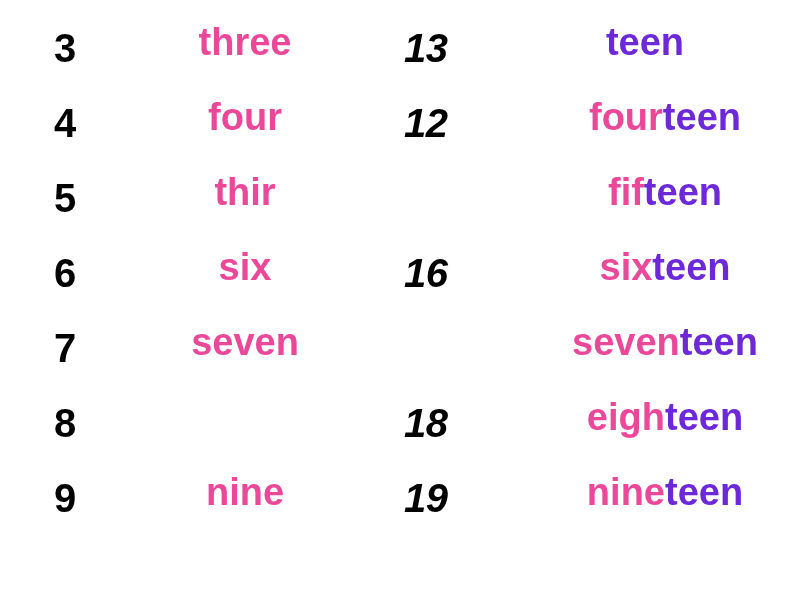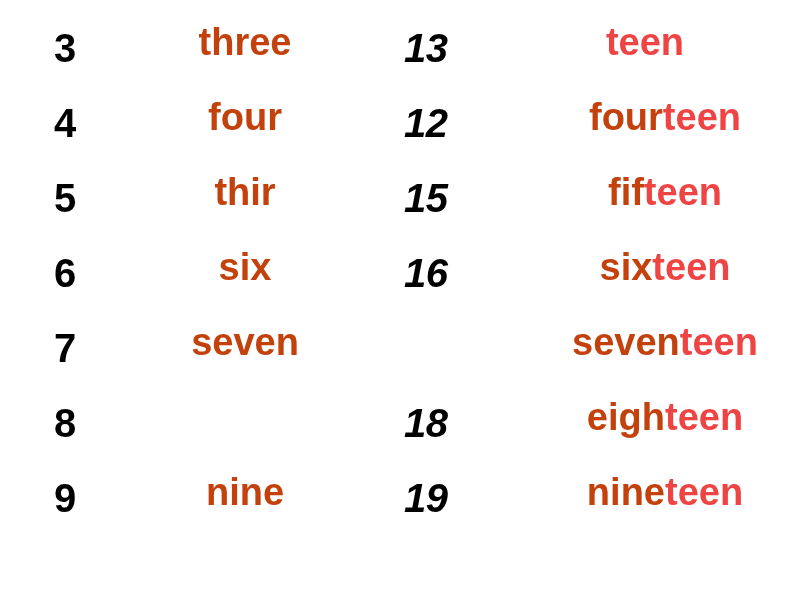--- a/index.html
+++ b/index.html
@@ -83,22 +83,22 @@
   }
   .group-left .word {
     left: 130px;
     width: 190px;
   }
   .group-right .word {
     left: 115px;
     width: 280px;
   }
 
-  .stem   { color: #c2410c; margin-left: 40px; }
-  .suffix { color: #ef4444; }
+  .stem   { color: #ec4899; margin-left: 40px; }
+  .suffix { color: #6d28d9; }
 </style>
 </head>
 <body>
 
 <div id="slide">
 
   <div class="row" style="top:12px;">
     <div class="group-left">
       <div class="numeral">3</div>
       <div class="word">
@@ -133,21 +133,20 @@
 
   <div class="row" style="top:162px;">
     <div class="group-left">
       <div class="numeral">5</div>
       <div class="word">
           <span class="stem">thir</span>
           <span class="suffix"></span>
         </div>
     </div>
     <div class="group-right">
-      <div class="numeral">15</div>
       <div class="word">
           <span class="stem">fif</span>
           <span class="suffix">teen</span>
         </div>
     </div>
   </div>
 
   <div class="row" style="top:237px;">
     <div class="group-left">
       <div class="numeral">6</div>

